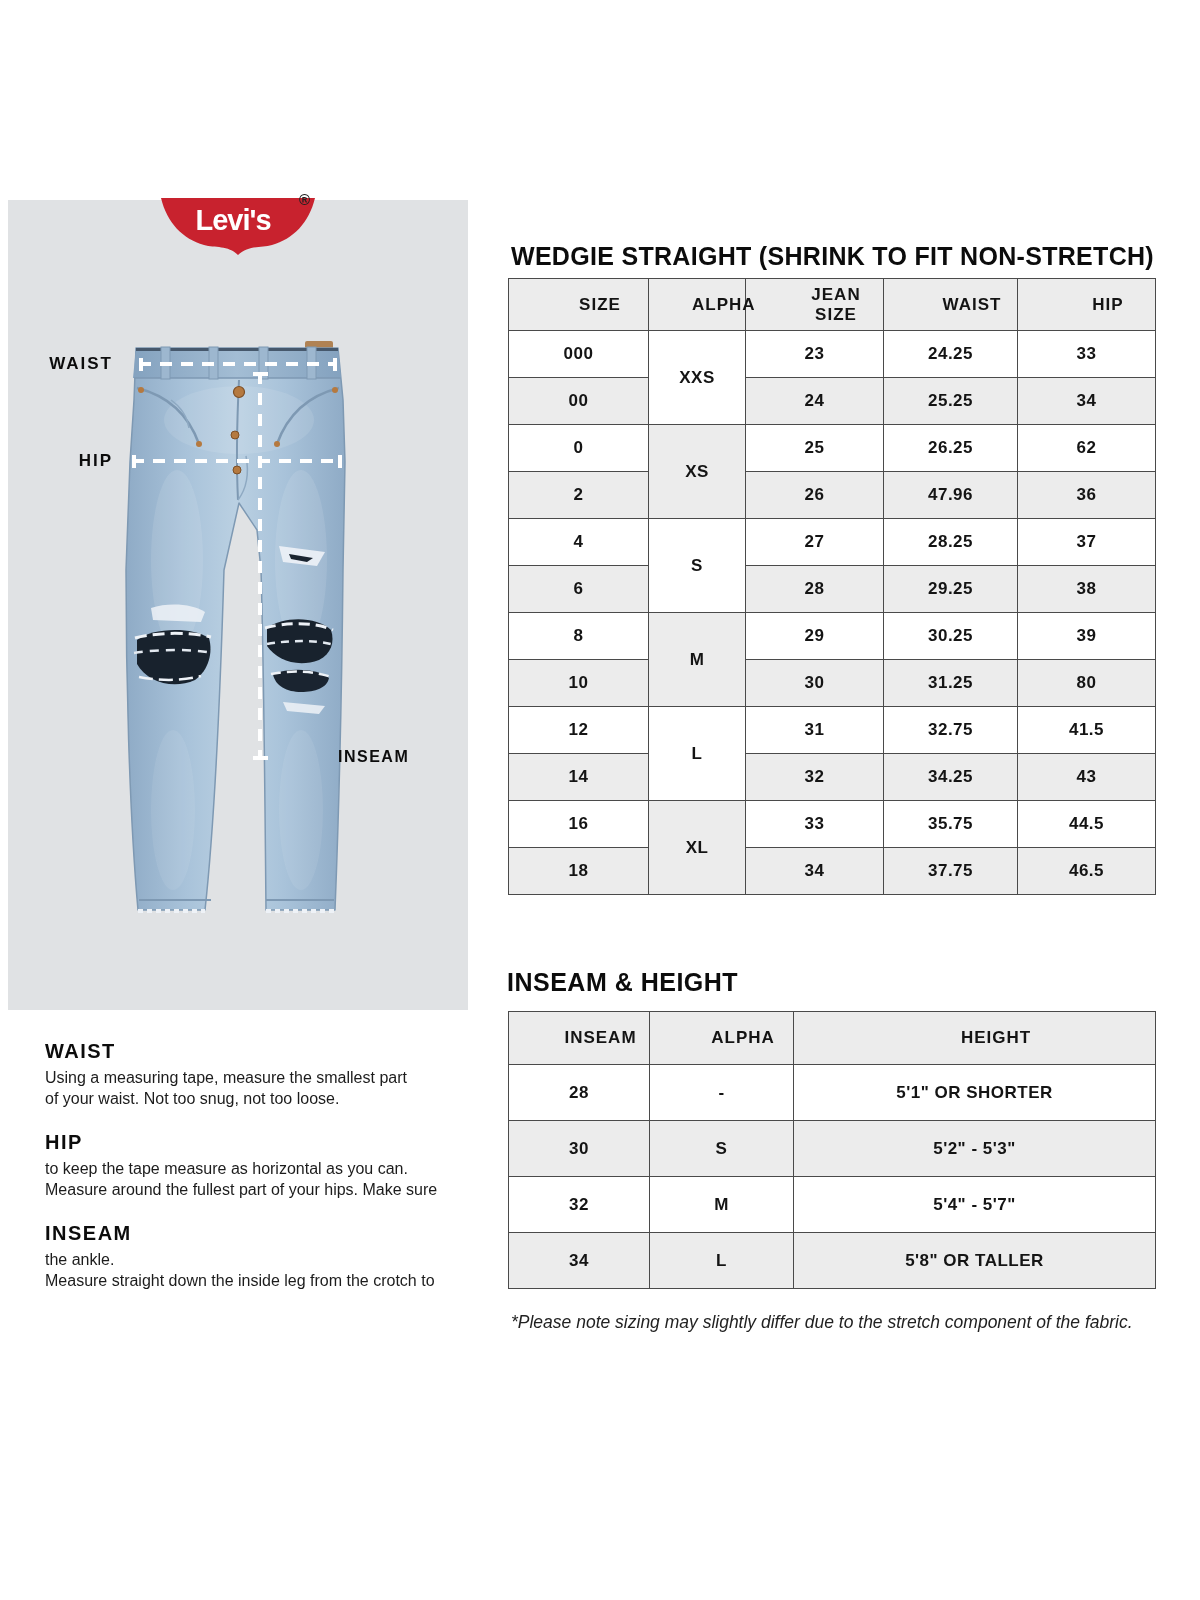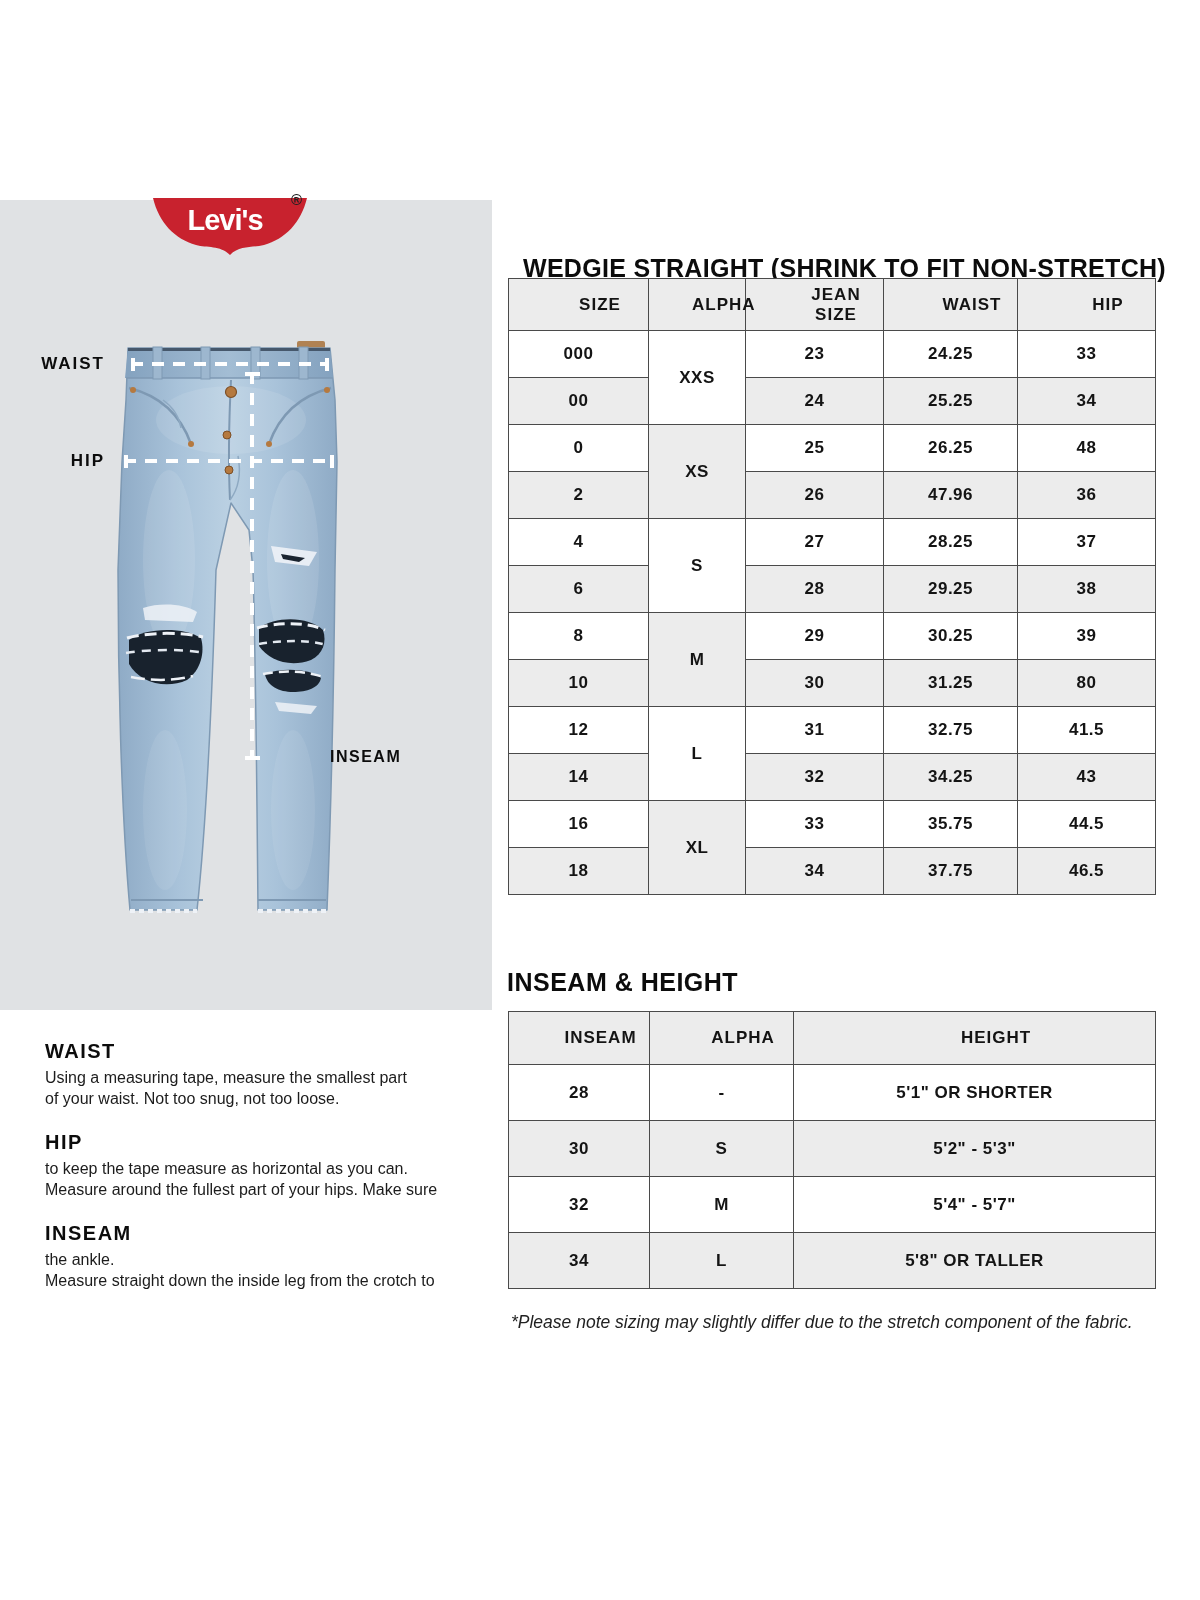--- a/index.html
+++ b/index.html
@@ -1,20 +1,20 @@
 <!DOCTYPE html>
 <html><head>
 <meta charset="utf-8">
 <style>
   html,body{margin:0;padding:0;background:#fff;}
   .page{position:relative;width:1200px;height:1600px;background:#fff;overflow:hidden;
         font-family:"Liberation Sans","DejaVu Sans",sans-serif;color:#111;}
 
   
-  .panel{position:absolute;left:0;top:200px;width:460px;height:810px;background:#e0e2e4;padding-left:32px;}
+  .panel{position:absolute;left:8px;top:200px;width:460px;height:810px;background:#e0e2e4;}
 
   .logo{position:absolute;left:150px;top:-3px;width:160px;height:70px;}
   .logo svg{position:absolute;left:0;top:0;}
   .logo-text{position:absolute;left:0;top:7px;width:150px;text-align:center;
              color:#fff;font-weight:bold;font-size:29px;letter-spacing:-1px;}
   .reg{position:absolute;right:8px;top:-6px;font-size:15px;color:#222;font-weight:bold;}
 
   .jeans{position:absolute;left:113px;top:140px;}
 
   .m-line{position:absolute;height:4px;
@@ -33,21 +33,21 @@
   .hip-label{left:0;top:251px;width:105px;text-align:right;}
   .inseam-label{left:330px;top:548px;letter-spacing:1.5px;font-size:16px;}
 
   
   .guide{position:absolute;left:45px;top:1040px;width:455px;}
   .guide h3{margin:0;font-size:20px;font-weight:800;letter-spacing:1.5px;color:#0c0c0c;}
   .guide p{margin:4px 0 22px 0;font-size:16px;line-height:21px;color:#1c1c1c;}
   .guide p span{display:block;}
 
   
-  .chart-title{position:absolute;left:507px;top:238px;margin:16px;font-size:25px;
+  .chart-title{position:absolute;left:507px;top:238px;margin:4px;font-size:25px;
                font-weight:900;letter-spacing:.3px;color:#0c0c0c;white-space:nowrap;}
   .inseam-title{position:absolute;left:507px;top:968px;margin:0;font-size:25px;
                font-weight:900;letter-spacing:.5px;color:#0c0c0c;}
 
   table{border-collapse:collapse;table-layout:fixed;position:absolute;background:#fff;}
   td,th{border:1.5px solid #4a4a4a;text-align:center;vertical-align:middle;
         font-size:17px;padding:0;color:#141414;}
   th{background:#ececec;font-weight:bold;letter-spacing:1px;padding-left:43px;}
   td{font-weight:600;letter-spacing:.5px;}
   tr.alt td{background:#ececec;}
@@ -221,21 +221,21 @@
         <td>00</td>
         <td>24</td>
         <td>25.25</td>
         <td>34</td>
       </tr>
       <tr>
         <td>0</td>
         <td rowspan="2" class="a-gray">XS</td>
         <td>25</td>
         <td>26.25</td>
-        <td>48</td>
+        <td>62</td>
       </tr>
       <tr class="alt">
         <td>2</td>
         <td>26</td>
         <td>47.96</td>
         <td>36</td>
       </tr>
       <tr>
         <td>4</td>
         <td rowspan="2" class="a-white">S</td>

